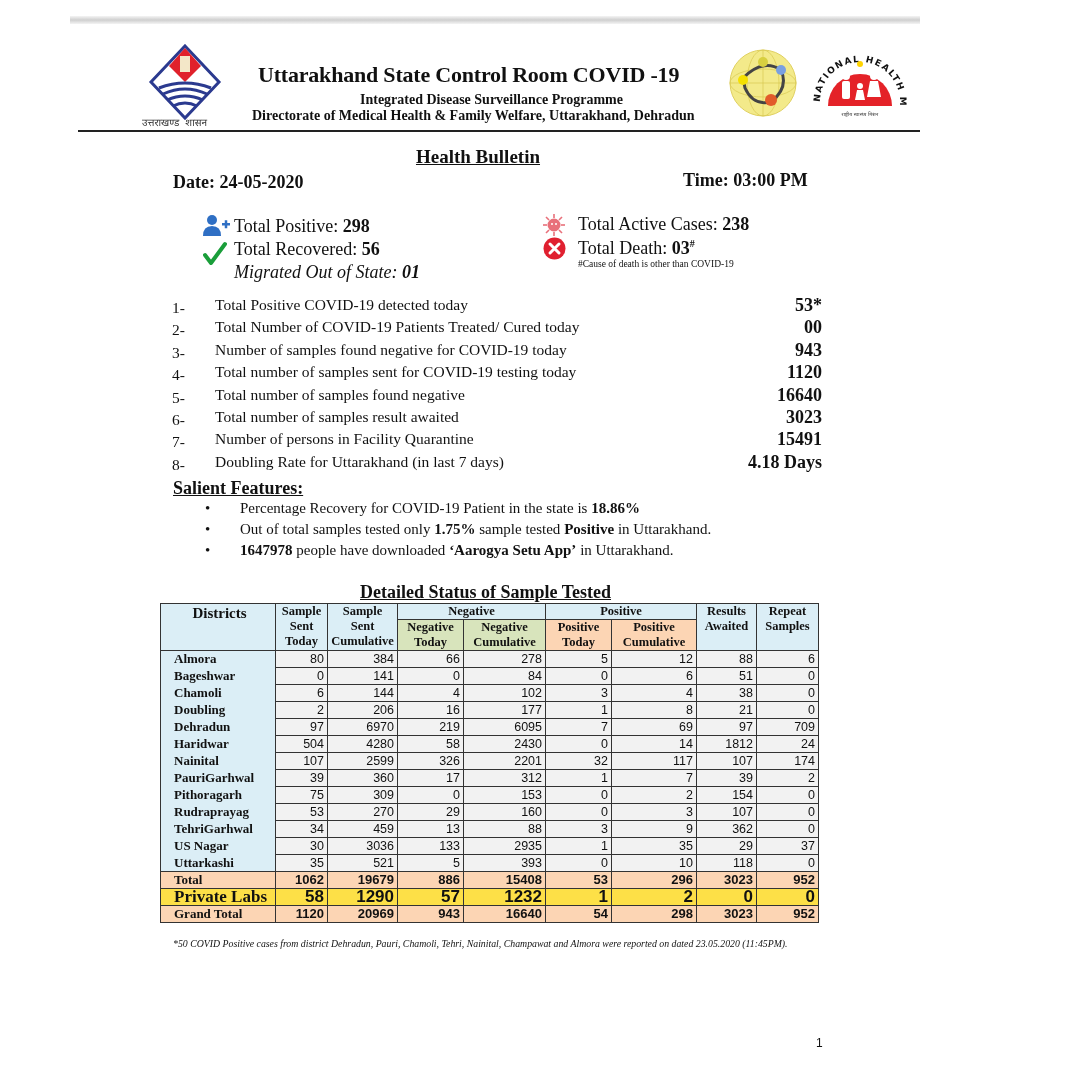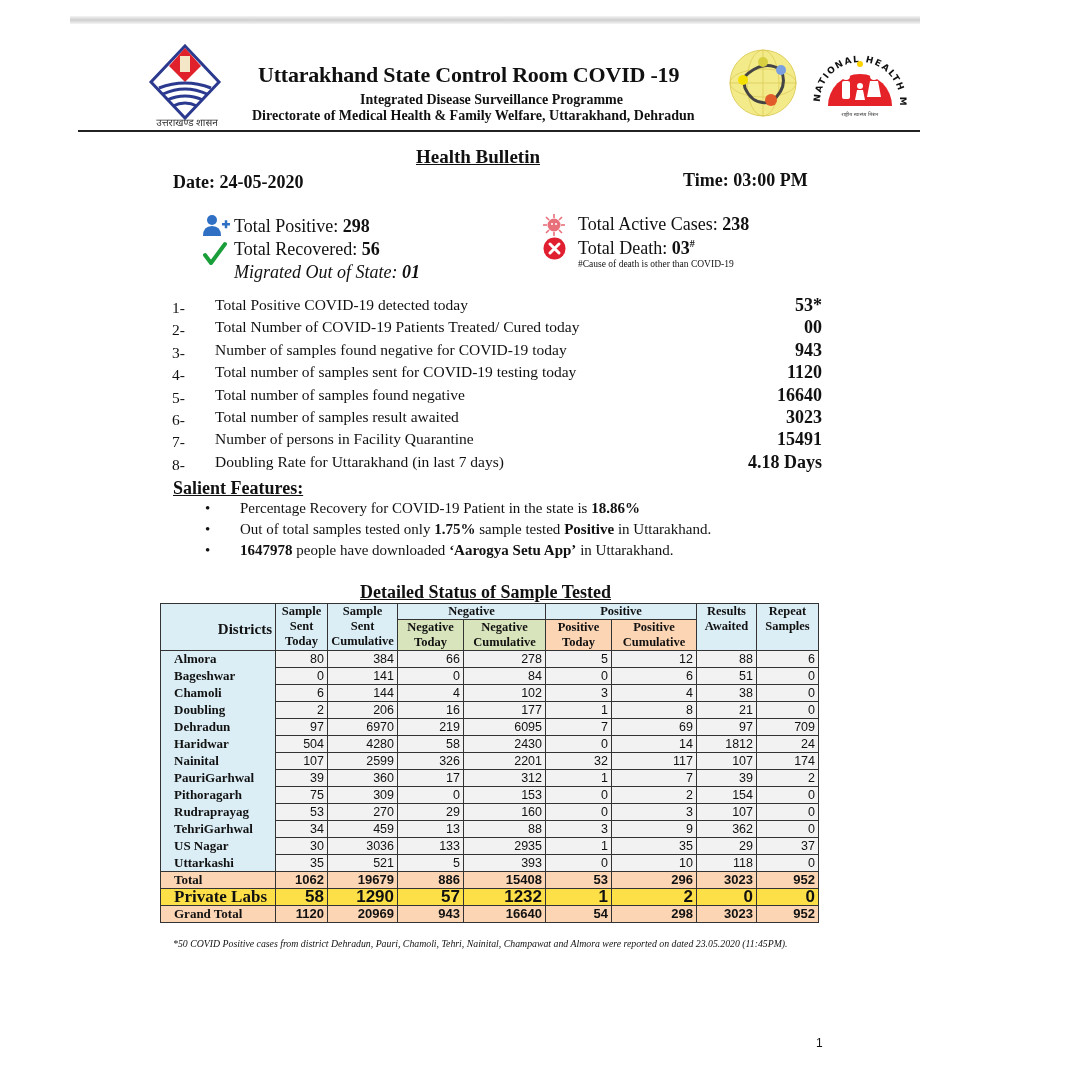--- a/index.html
+++ b/index.html
@@ -1,19 +1,19 @@
 <!DOCTYPE html>
 <html><head>
 <meta charset="utf-8">
 <style>
   html, body { margin:0; padding:0; background:#ffffff; }
   body { width:1080px; height:1080px; position:relative; overflow:hidden; font-family:"Liberation Serif", serif; color:#111; }
   .topbar { position:absolute; left:70px; top:16px; width:850px; height:8px; background:linear-gradient(#f4f4f4,#cfcfcf,#f4f4f4); }
   .logo-left { position:absolute; left:145px; top:44px; width:80px; height:84px; }
-  .logo-left-caption { position:absolute; left:142px; top:115px; width:90px; font-size:10px; text-align:center; color:#333; font-family:Liberation Serif, serif; }
+  .logo-left-caption { position:absolute; left:142px; top:115px; width:90px; font-size:10px; color:#333; font-family:Liberation Mono, monospace; }
   .hdr-title { position:absolute; left:258px; top:62px; font-size:22px; font-weight:bold; letter-spacing:-0.2px; }
   .hdr-sub1 { position:absolute; left:360px; top:92px; font-size:14px; font-weight:bold; }
   .hdr-sub2 { position:absolute; left:252px; top:108px; font-size:14px; font-weight:bold; }
   .logo-idsp { position:absolute; left:727px; top:48px; width:72px; height:70px; }
   .logo-nhm { position:absolute; left:806px; top:40px; width:106px; height:88px; }
   .hdr-rule { position:absolute; left:78px; top:130px; width:842px; height:2px; background:#222; }
   .bulletin-title { position:absolute; left:0; width:956px; top:146px; text-align:center; font-size:19px; font-weight:bold; }
   .bulletin-title span { text-decoration:underline; }
   .date { position:absolute; left:173px; top:172px; font-size:18px; font-weight:bold; }
   .time { position:absolute; left:683px; top:170px; font-size:18px; font-weight:bold; }
@@ -28,21 +28,21 @@
   .salient-title { position:absolute; left:173px; top:478px; font-size:18px; font-weight:bold; text-decoration:underline; }
   .bullet { position:absolute; left:205px; font-size:15px; }
   .bullet .dot { position:absolute; left:0; top:0; }
   .bullet .txt { position:absolute; left:35px; top:0; white-space:nowrap; }
   .table-title { position:absolute; left:360px; top:582px; font-size:18px; font-weight:bold; text-decoration:underline; }
   table.dt { position:absolute; left:160px; top:603px; border-collapse:collapse; font-family:"Liberation Sans", sans-serif; font-size:12.5px; }
   table.dt td, table.dt th { padding:0 3px; line-height:16px; }
   table.dt th { font-family:"Liberation Serif", serif; font-weight:bold; font-size:12.5px; border:1px solid #333; background:#dbeef6; line-height:15px; vertical-align:top; }
   table.dt th.neg { background:#d8e4bc; }
   table.dt th.pos { background:#fcd5b4; }
-  table.dt th.districts { text-align:right; font-size:15px; padding-left:6px; padding-top:18px; }
+  table.dt th.districts { text-align:center; font-size:15px; padding-left:6px; padding-top:2px; }
   table.dt td.dist { font-family:Liberation Serif, serif; font-weight:bold; font-size:13px; background:#dbeef6; border-left:1px solid #333; border-right:1px solid #333; padding-left:13px; }
   table.dt td.num { text-align:right; border:1px solid #333; background:#f2f2f2; }
   table.dt tr.total td { background:#fcd5b4; font-weight:bold; font-size:13px; border:1px solid #333; }
   table.dt tr.private td { background:#fde047; font-weight:bold; font-size:17px; border:1px solid #333; }
   table.dt tr.grand td { background:#fcd5b4; font-weight:bold; font-size:13px; border:1px solid #333; }
   table.dt tr.total td.dist, table.dt tr.private td.dist, table.dt tr.grand td.dist { padding-left:13px; font-family:"Liberation Serif", serif; }
   .tbl-footnote { position:absolute; left:173px; top:937px; width:660px; font-size:9.8px; font-style:italic; line-height:13px; }
   .page-num { position:absolute; left:816px; top:1036px; font-size:12px; font-family:"Liberation Sans", sans-serif; }
 </style>
 </head>

